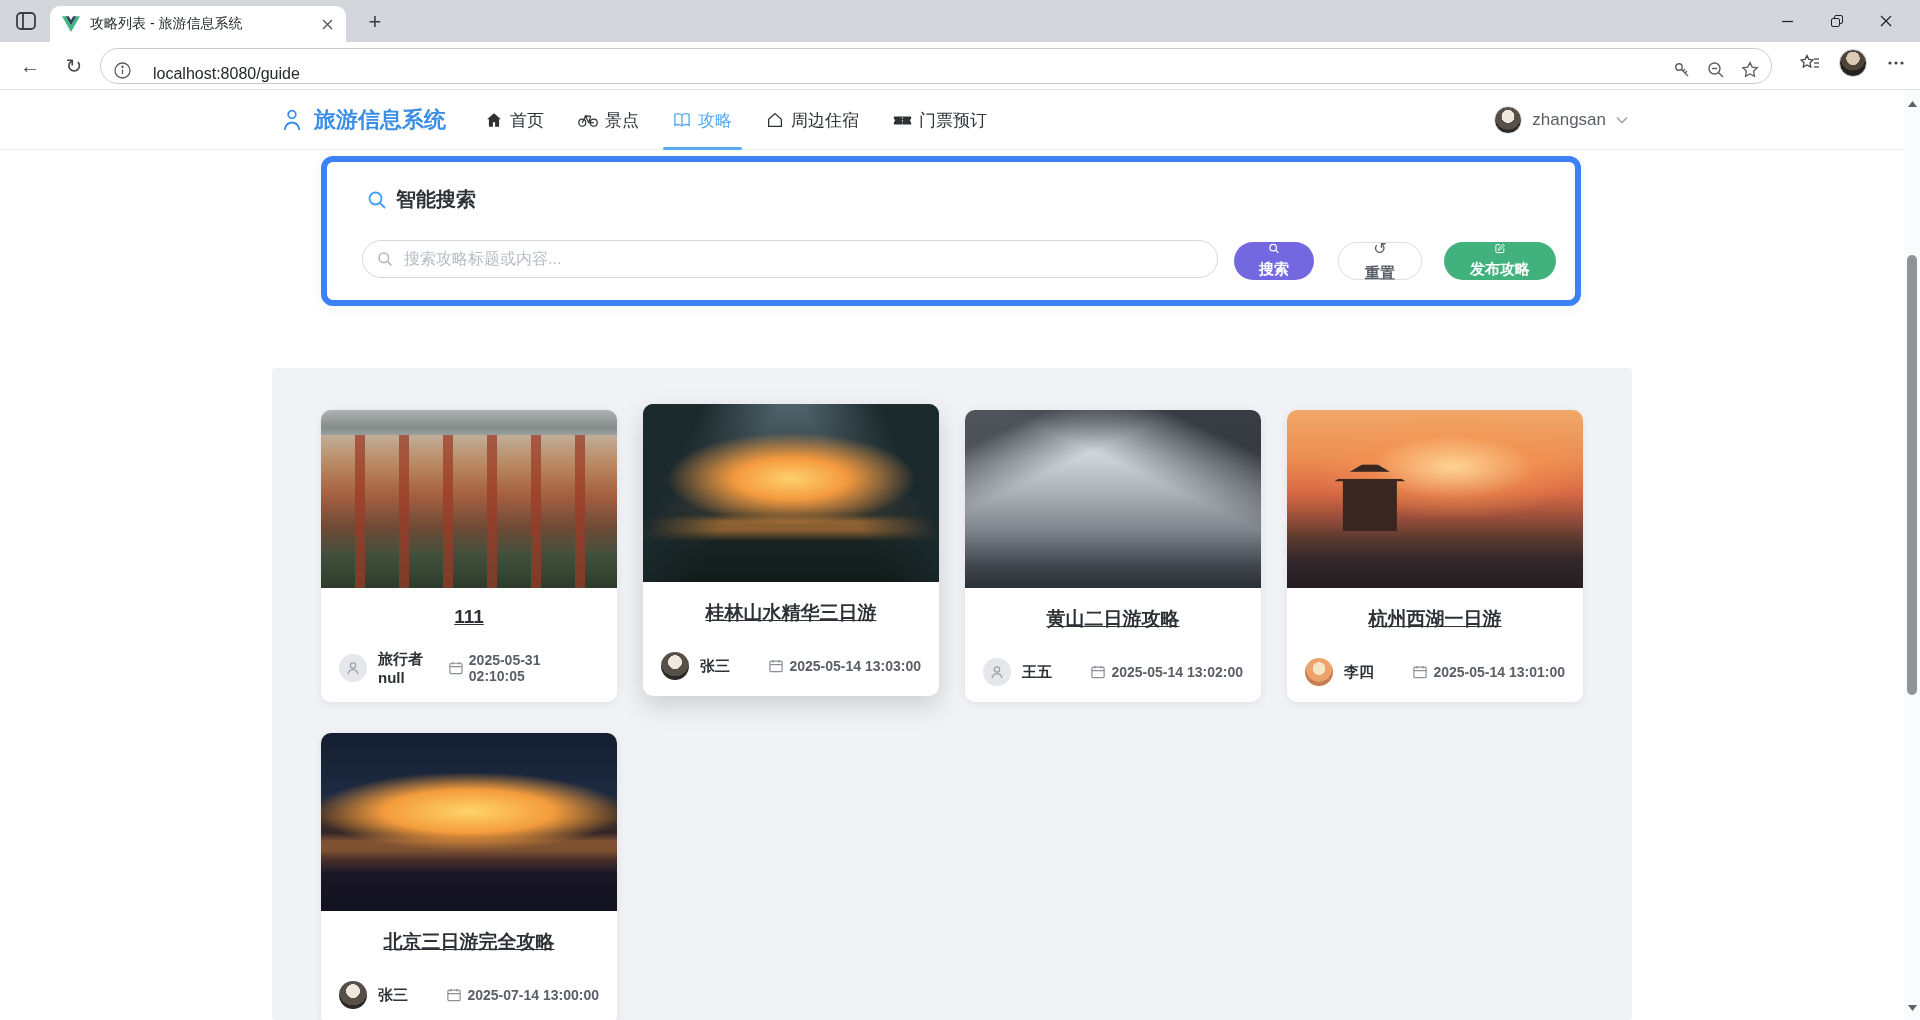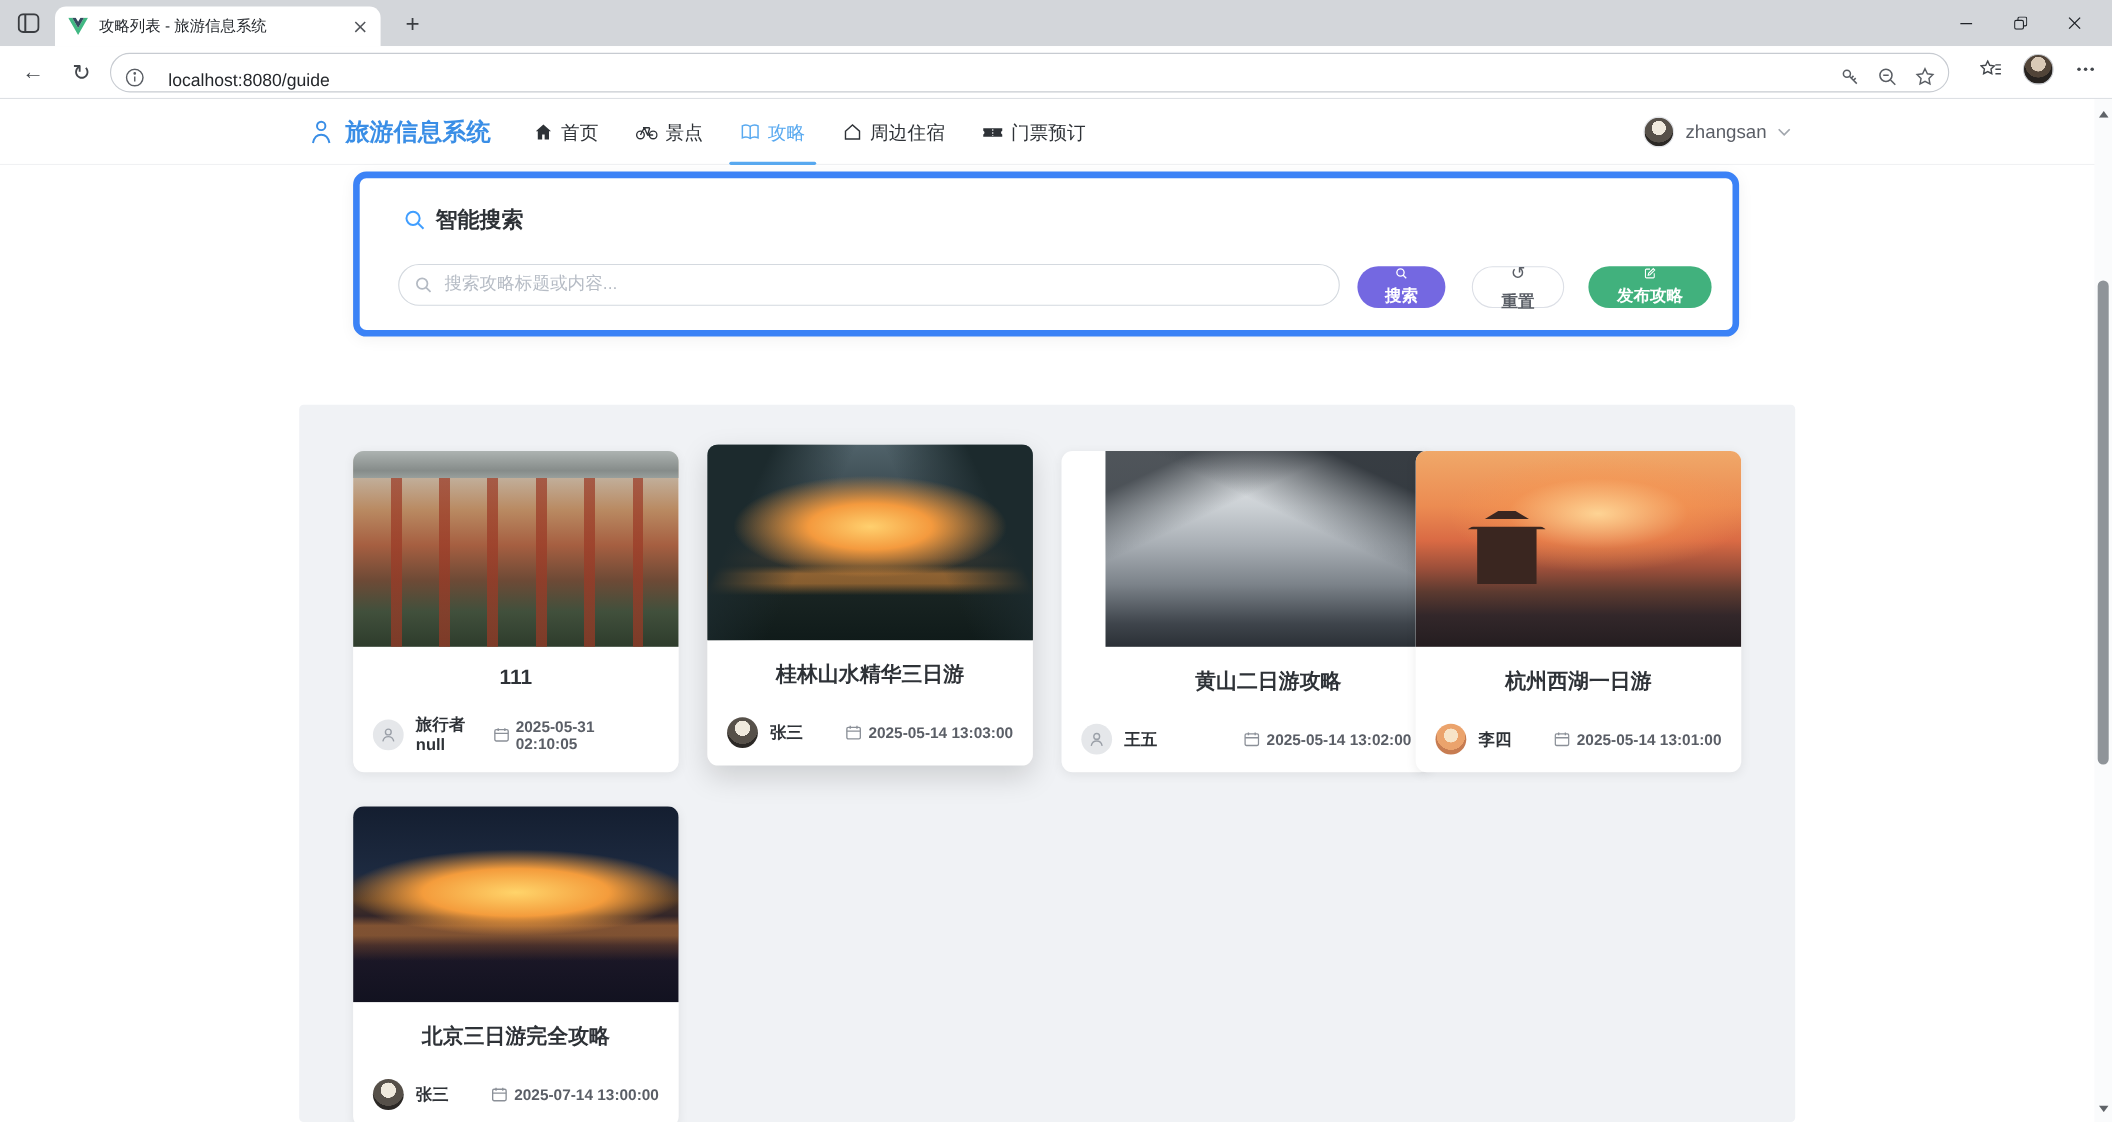--- a/index.html
+++ b/index.html
@@ -55,21 +55,21 @@
   .btn{position:absolute;top:80px;height:38px;border-radius:19px;font-size:15px;font-weight:700;display:flex;align-items:center;justify-content:center;gap:6px;box-sizing:border-box;cursor:pointer;font-family:inherit;flex-direction:column;}
   .btn-search{left:907px;width:80px;background:#7468e1;color:#fff;border:none;}
   .btn-reset{left:1011px;width:84px;background:#fff;border:1px solid #dcdfe6;color:#5a5e66;}
   .btn-reset .uicon{font-size:16px;font-weight:400;}
   .btn-publish{left:1117px;width:112px;background:#41b17d;color:#fff;border:none;}
 
   
   .card{position:absolute;width:296px;height:292px;background:#fff;border-radius:10px;box-shadow:0 2px 10px rgba(0,0,0,.07);overflow:hidden;cursor:pointer;}
   .card.hovered{box-shadow:0 10px 26px rgba(0,0,0,.15);}
   .card-img{height:178px;position:relative;}
-  .card-title{margin:18px 12px 0;text-align:center;font-size:19px;font-weight:700;color:#2e3237;}
+  .card-title{margin:18px 12px 0;text-align:center;font-size:19px;font-weight:700;color:#2e3237;text-decoration:underline;}
   .card-meta{position:absolute;left:18px;right:18px;bottom:16px;display:flex;align-items:center;}
   .avatar{width:28px;height:28px;border-radius:50%;flex:none;overflow:hidden;display:flex;align-items:center;justify-content:center;}
   .av-default{background:#e5e7ea;color:#9ba0a8;}
   .av-zhangsan{background:radial-gradient(circle at 50% 36%,#efe9dd 0 30%,#565049 31% 62%,#2b2825 63% 100%);}
   .av-lisi{background:radial-gradient(circle at 50% 38%,#f7e4c8 0 28%,#eba36c 29% 58%,#c77c51 59% 100%);}
   .author{margin-left:11px;font-size:15px;font-weight:700;color:#2e3237;}
   .meta-right{margin-left:auto;display:flex;align-items:center;gap:6px;color:#8b9098;}
   .date{font-size:14px;font-weight:600;color:#5a5e66;}
 
   
@@ -332,21 +332,21 @@
         <svg width="14" height="14" viewBox="0 0 16 16" fill="none" stroke="currentColor" stroke-width="1.4">
             <rect x="1" y="2.5" width="14" height="12" rx="1.5"></rect>
             <line x1="1" y1="6.5" x2="15" y2="6.5"></line>
             <line x1="4.5" y1="1" x2="4.5" y2="4"></line>
             <line x1="11.5" y1="1" x2="11.5" y2="4"></line>
           </svg>
         <span class="date">2025-05-14 13:03:00</span>
       </span>
     </div>
   </article>
-    <article class="card" style="left: 965px; top: 410px; padding-left: 40px;">
+    <article class="card" style="left: 965px; top: 410px;">
     <div class="card-img img-huangshan"></div>
     <h3 class="card-title">黄山二日游攻略</h3>
     <div class="card-meta">
       <span class="avatar av-default">
           <svg width="16" height="16" viewBox="0 0 20 20" fill="none" stroke="currentColor" stroke-width="1.6">
             <circle cx="10" cy="6.8" r="3.3"></circle>
             <path d="M3.8 17.5c.8-3.6 3-5.4 6.2-5.4s5.4 1.8 6.2 5.4"></path>
           </svg>
         </span>
       <span class="author">王五</span>

